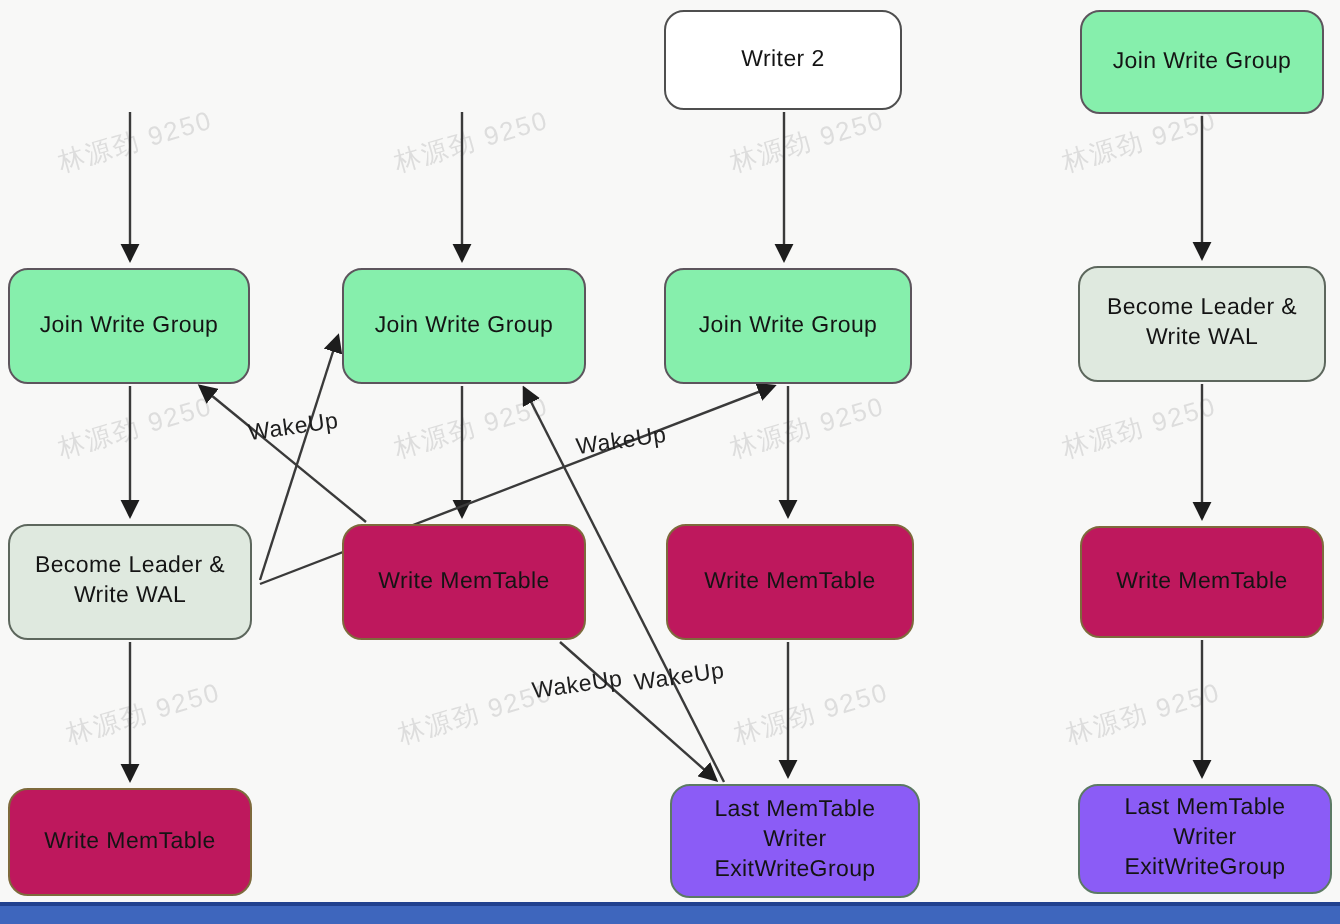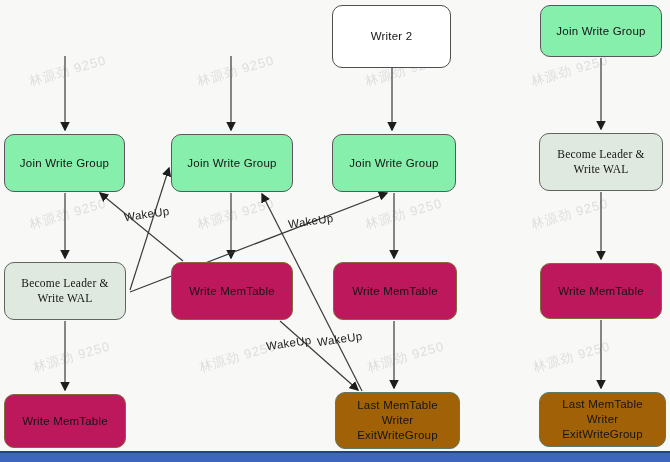--- a/index.html
+++ b/index.html
@@ -10,23 +10,23 @@
   }
   .node{
     position:absolute;box-sizing:border-box;
     border:1.5px solid #4a4a4a;border-radius:10px;
     display:flex;align-items:center;justify-content:center;
     text-align:center;font-size:11.5px;line-height:1.3;color:#141414;
     padding:2px 5px;letter-spacing:.2px;
   }
   .n-white{background:#ffffff;border-color:#4f4f4f;}
   .n-purple{background:#86efac;border-color:#5d555d;}
-  .n-green{background:#dfe9df;border-color:#5d675d;font-family:Liberation Serif, serif;}
+  .n-green{background:#dfe9df;border-color:#5d675d;}
   .n-yellow{background:#be185d;border-color:#7e6a3c;}
-  .n-mint{background:#a16207;border-color:#5c7a64;}
+  .n-mint{background:#8b5cf6;border-color:#5c7a64;}
   .edge-label{
     position:absolute;font-size:11.5px;color:#1e1e1e;
     transform:rotate(-8deg);white-space:nowrap;letter-spacing:.3px;
   }
   .watermark{
     position:absolute;font-size:13px;color:rgba(140,140,140,.24);
     transform:rotate(-16deg);white-space:nowrap;letter-spacing:1px;
     pointer-events:none;
   }
   #arrows{position:absolute;left:0;top:0;}
@@ -86,21 +86,21 @@
   <span class="edge-label" style="left:266px;top:337px">WakeUp</span>
   <span class="edge-label" style="left:317px;top:333px">WakeUp</span>
 
   <div class="node n-purple" style="left:4px;top:134px;width:121px;height:58px">Join Write Group</div>
   <div class="node n-green" style="left:4px;top:262px;width:122px;height:58px">Become Leader &amp; Write WAL</div>
   <div class="node n-yellow" style="left:4px;top:394px;width:122px;height:54px">Write MemTable</div>
 
   <div class="node n-purple" style="left:171px;top:134px;width:122px;height:58px">Join Write Group</div>
   <div class="node n-yellow" style="left:171px;top:262px;width:122px;height:58px">Write MemTable</div>
 
-  <div class="node n-white" style="left:332px;top:5px;width:119px;height:63px">Writer 2</div>
+  <div class="node n-white" style="left:332px;top:5px;width:119px;height:50px">Writer 2</div>
   <div class="node n-purple" style="left:332px;top:134px;width:124px;height:58px">Join Write Group</div>
   <div class="node n-yellow" style="left:333px;top:262px;width:124px;height:58px">Write MemTable</div>
   <div class="node n-mint" style="left:335px;top:392px;width:125px;height:57px">Last MemTable Writer ExitWriteGroup</div>
 
   <div class="node n-purple" style="left:540px;top:5px;width:122px;height:52px">Join Write Group</div>
   <div class="node n-green" style="left:539px;top:133px;width:124px;height:58px">Become Leader &amp; Write WAL</div>
   <div class="node n-yellow" style="left:540px;top:263px;width:122px;height:56px">Write MemTable</div>
   <div class="node n-mint" style="left:539px;top:392px;width:127px;height:55px">Last MemTable Writer ExitWriteGroup</div>
 
   <div id="bottom-bar"></div>

